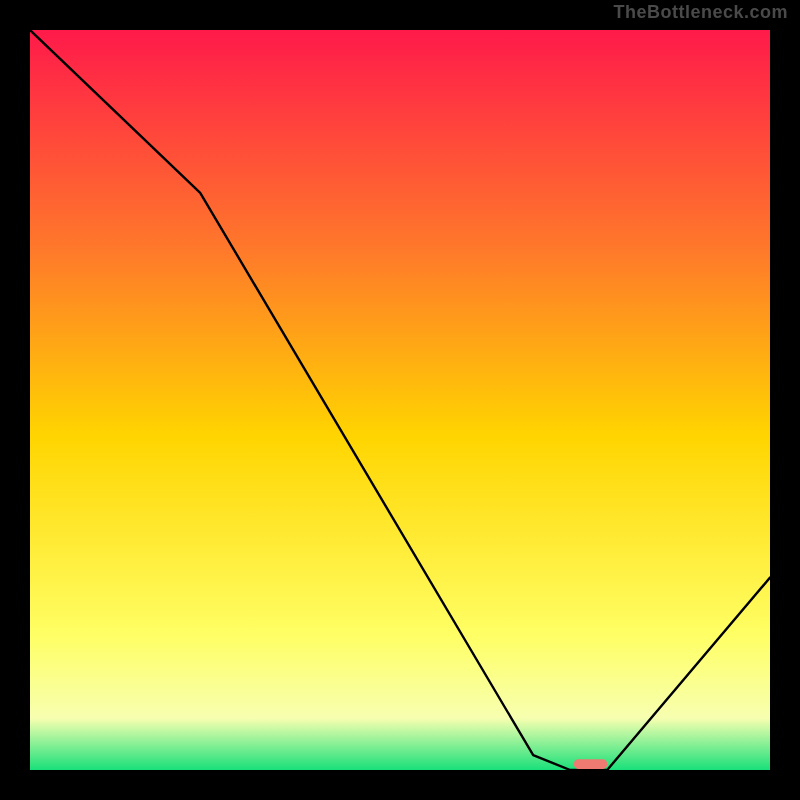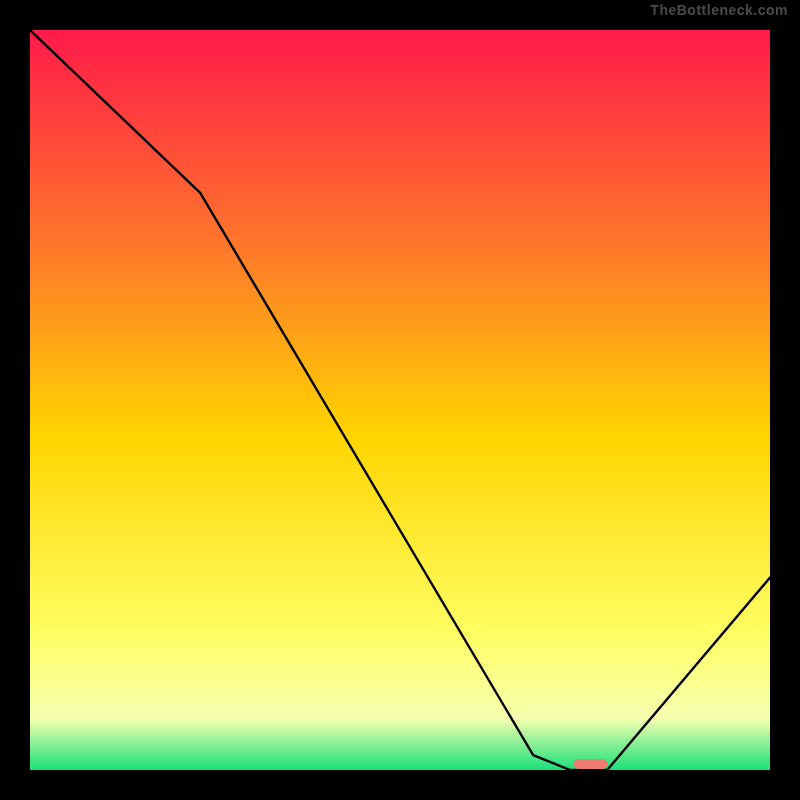--- a/index.html
+++ b/index.html
@@ -15,21 +15,21 @@
     position: relative;
     width: 800px;
     height: 800px;
     background: #000;
   }
   .watermark {
     position: absolute;
     top: 2px;
     right: 12px;
     color: #4a4a4a;
-    font-size: 14px;
+    font-size: 18px;
     font-weight: bold;
     letter-spacing: 0.5px;
     user-select: none;
   }
   .plot {
     position: absolute;
     left: 30px;
     top: 30px;
     width: 740px;
     height: 740px;

